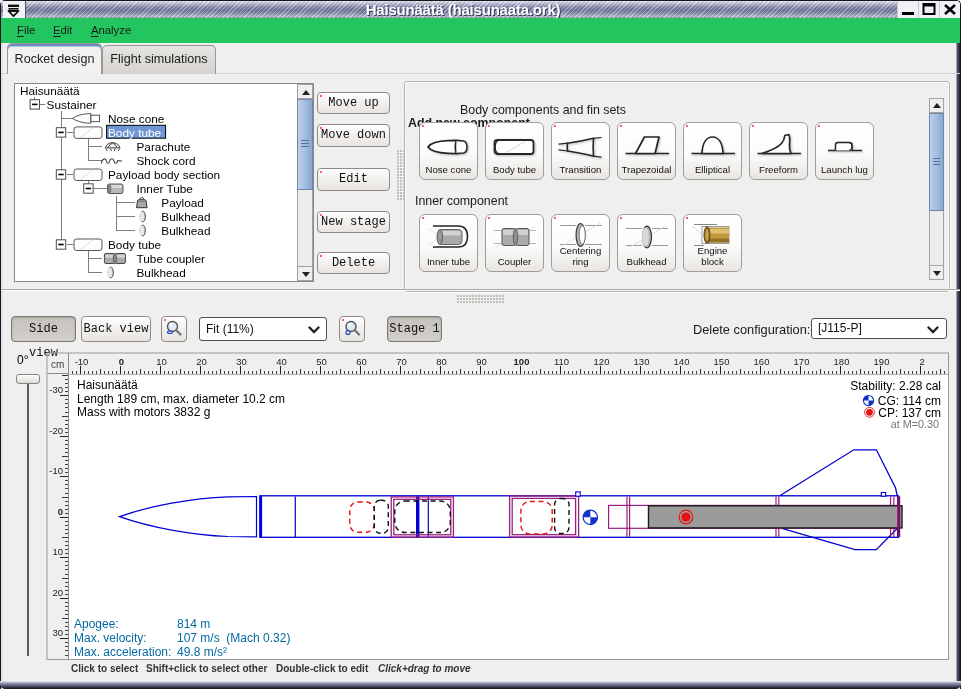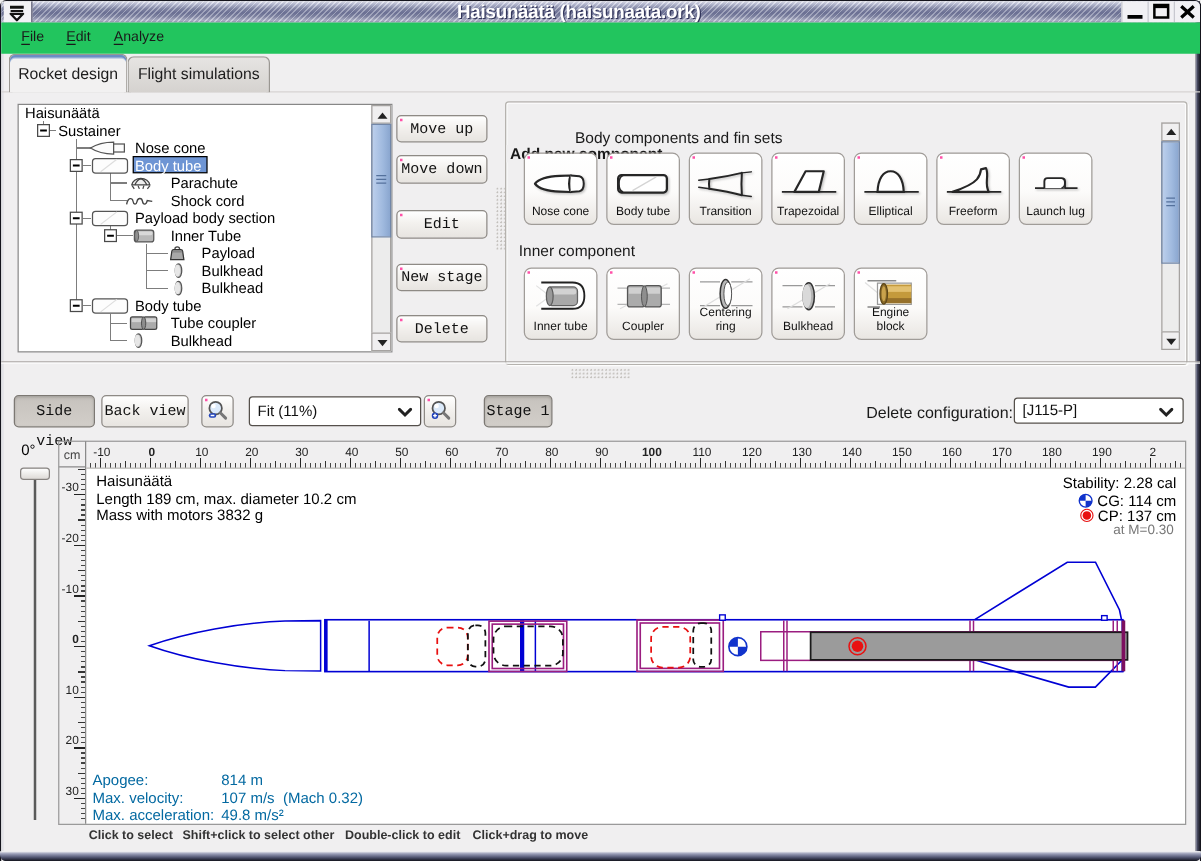--- a/index.html
+++ b/index.html
@@ -409,21 +409,21 @@
 <div class="btn" style="left:161px;top:316px;width:26px;height:26px;">
     <div class="dot" style="left:2px;top:2px;"></div>
   <svg width="24" height="24" viewBox="0 0 24 24" style="position:absolute;left:0;top:0;">
     <circle cx="10.5" cy="9.5" r="5" fill="#dceafa" stroke="#555" stroke-width="1.4"></circle>
     <circle cx="8.8" cy="7.8" r="1.8" fill="#fff"></circle>
     <line x1="14.2" y1="13.2" x2="18.5" y2="17.5" stroke="#777" stroke-width="2.4" stroke-linecap="round"></line>
     <rect x="5" y="13.5" width="6" height="3.6" rx="1.8" fill="#2244bb"></rect>
     <line x1="6.5" y1="15.3" x2="9.5" y2="15.3" stroke="#fff" stroke-width="1.2"></line>
   </svg>
   </div>
-<div class="combo" style="left:199px;top:317px;width:138px;height:24px;line-height:22px;">
+<div class="combo" style="left:199px;top:317px;width:128px;height:24px;line-height:22px;">
   <span style="margin-left:6px;">Fit (11%)</span>
   <svg class="chev" style="right:6px;top:8px;" viewBox="0 0 12 8">
       <path d="M1.5 1.5 L6 6 L10.5 1.5" fill="none" stroke="#222" stroke-width="2.4" stroke-linecap="round"></path>
     </svg>
 </div>
 <div class="btn" style="left:339px;top:316px;width:26px;height:26px;">
     <div class="dot" style="left:2px;top:2px;"></div>
   <svg width="24" height="24" viewBox="0 0 24 24" style="position:absolute;left:0;top:0;">
     <circle cx="11" cy="9.5" r="5" fill="#dceafa" stroke="#555" stroke-width="1.4"></circle>
     <circle cx="9.3" cy="7.8" r="1.8" fill="#fff"></circle>
@@ -574,14 +574,14 @@
 <div class="cblue" style="left:74px;top:617px;">Apogee:</div>
 <div class="cblue" style="left:177px;top:617px;">814 m</div>
 <div class="cblue" style="left:74px;top:630.8px;">Max. velocity:</div>
 <div class="cblue" style="left:177px;top:630.8px;">107 m/s&nbsp;&nbsp;(Mach 0.32)</div>
 <div class="cblue" style="left:74px;top:644.6px;">Max. acceleration:</div>
 <div class="cblue" style="left:177px;top:644.6px;">49.8 m/s²</div>
 
 <div class="stxt" style="left:71px;">Click to select</div>
 <div class="stxt" style="left:146px;">Shift+click to select other</div>
 <div class="stxt" style="left:276px;">Double-click to edit</div>
-<div class="stxt" style="left:378px;">Click+drag to move</div>
+<div class="stxt" style="left:378px;font-style:italic;">Click+drag to move</div>
 <div id="btmband"></div>
 
 </body></html>

